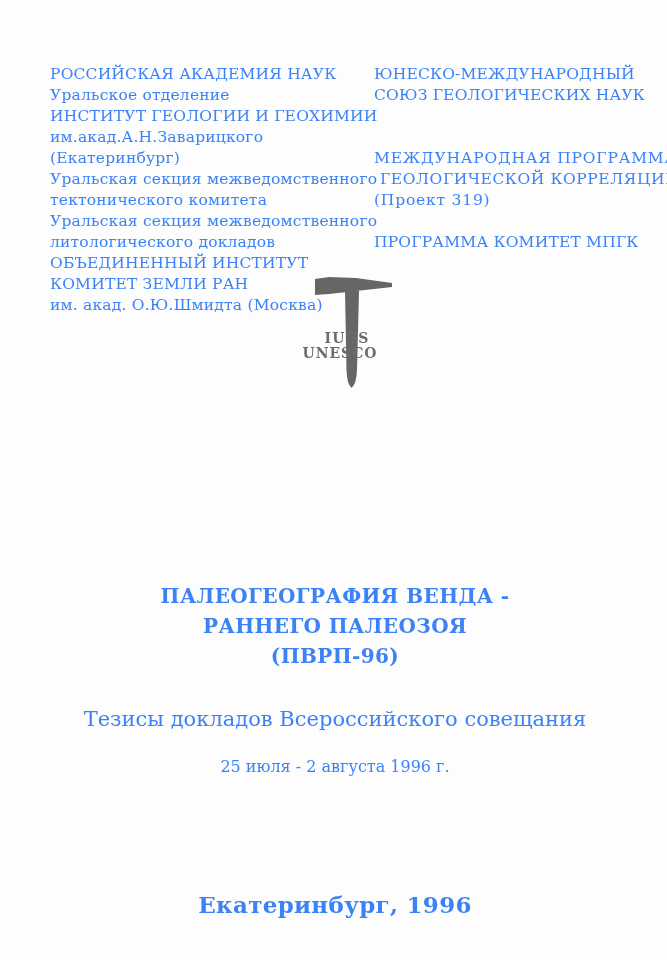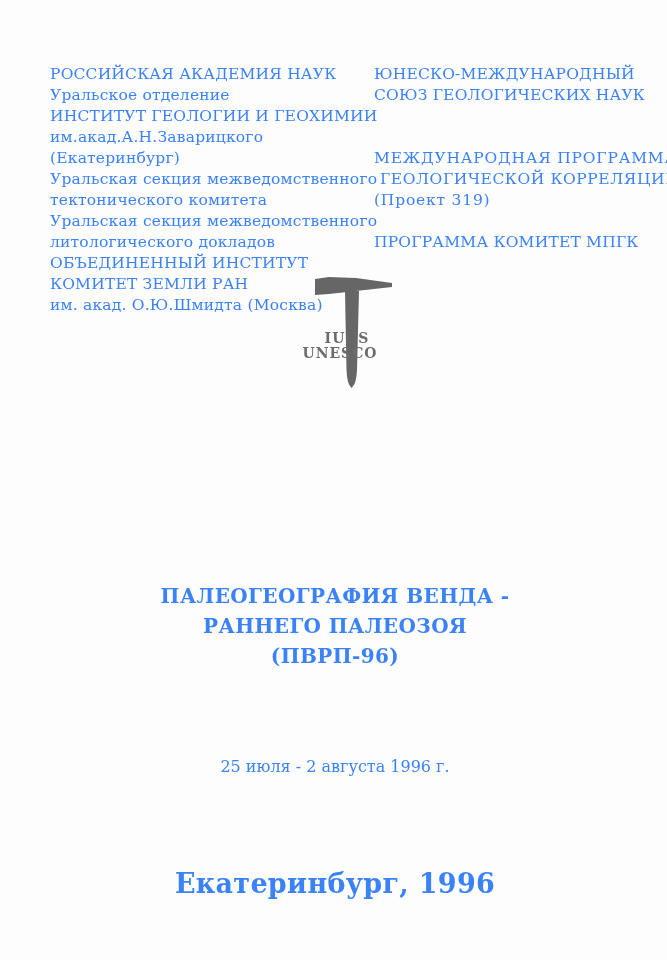--- a/index.html
+++ b/index.html
@@ -34,22 +34,22 @@
   }
   .subtitle{
     position:absolute;left:20px;top:707px;width:630px;
     text-align:center;font-size:21px;
   }
   .meeting-date{
     position:absolute;left:20px;top:757px;width:630px;
     text-align:center;font-size:16px;
   }
   .imprint{
-    position:absolute;left:20px;top:868px;width:630px;
-    text-align:center;font-size:27px;font-weight:bold;letter-spacing:.3px;
+    position:absolute;left:20px;top:891px;width:630px;
+    text-align:center;font-size:23px;font-weight:bold;letter-spacing:.3px;
   }
 </style>
 </head>
 <body>
 
 <div class="page">
 
   <div class="col col-left">
     <div class="ln">РОССИЙСКАЯ АКАДЕМИЯ НАУК</div>
     <div class="ln b">Уральское отделение</div>
@@ -96,18 +96,19 @@
       </g>
     </g>
   </svg>
 
   <div class="title">
     <div>ПАЛЕОГЕОГРАФИЯ ВЕНДА -</div>
     <div>РАННЕГО ПАЛЕОЗОЯ</div>
     <div>(ПВРП-96)</div>
   </div>
 
+  <div class="subtitle">Тезисы докладов Всероссийского совещания</div>
 
   <div class="meeting-date">25 июля - 2 августа 1996 г.</div>
 
   <div class="imprint">Екатеринбург, 1996</div>
 
 </div>
 
 </body></html>

